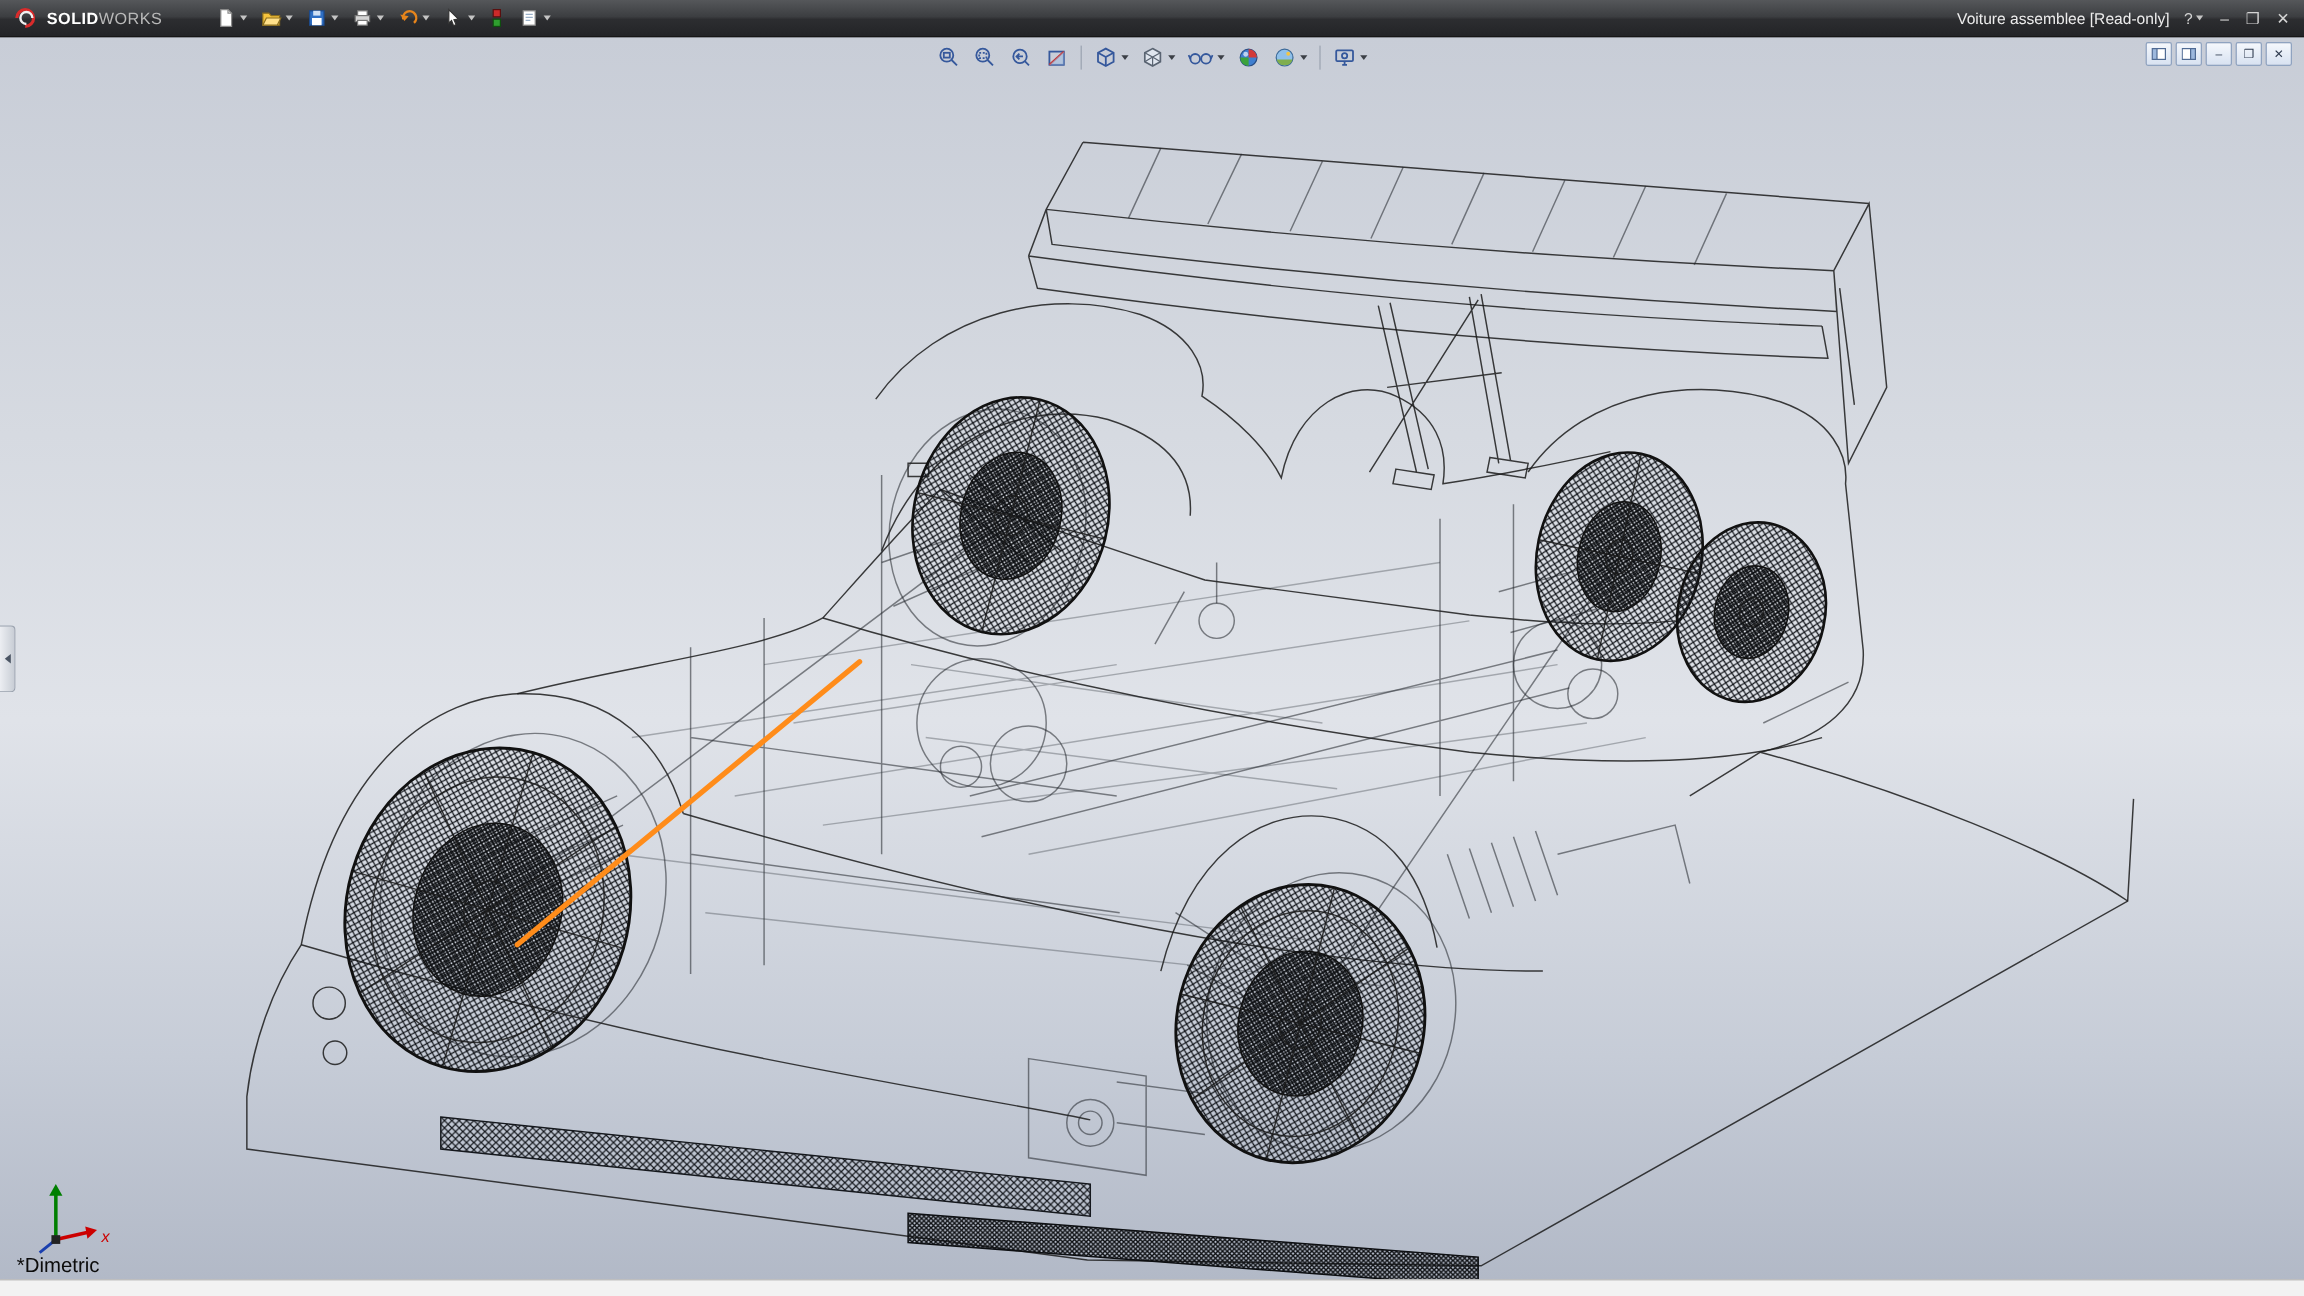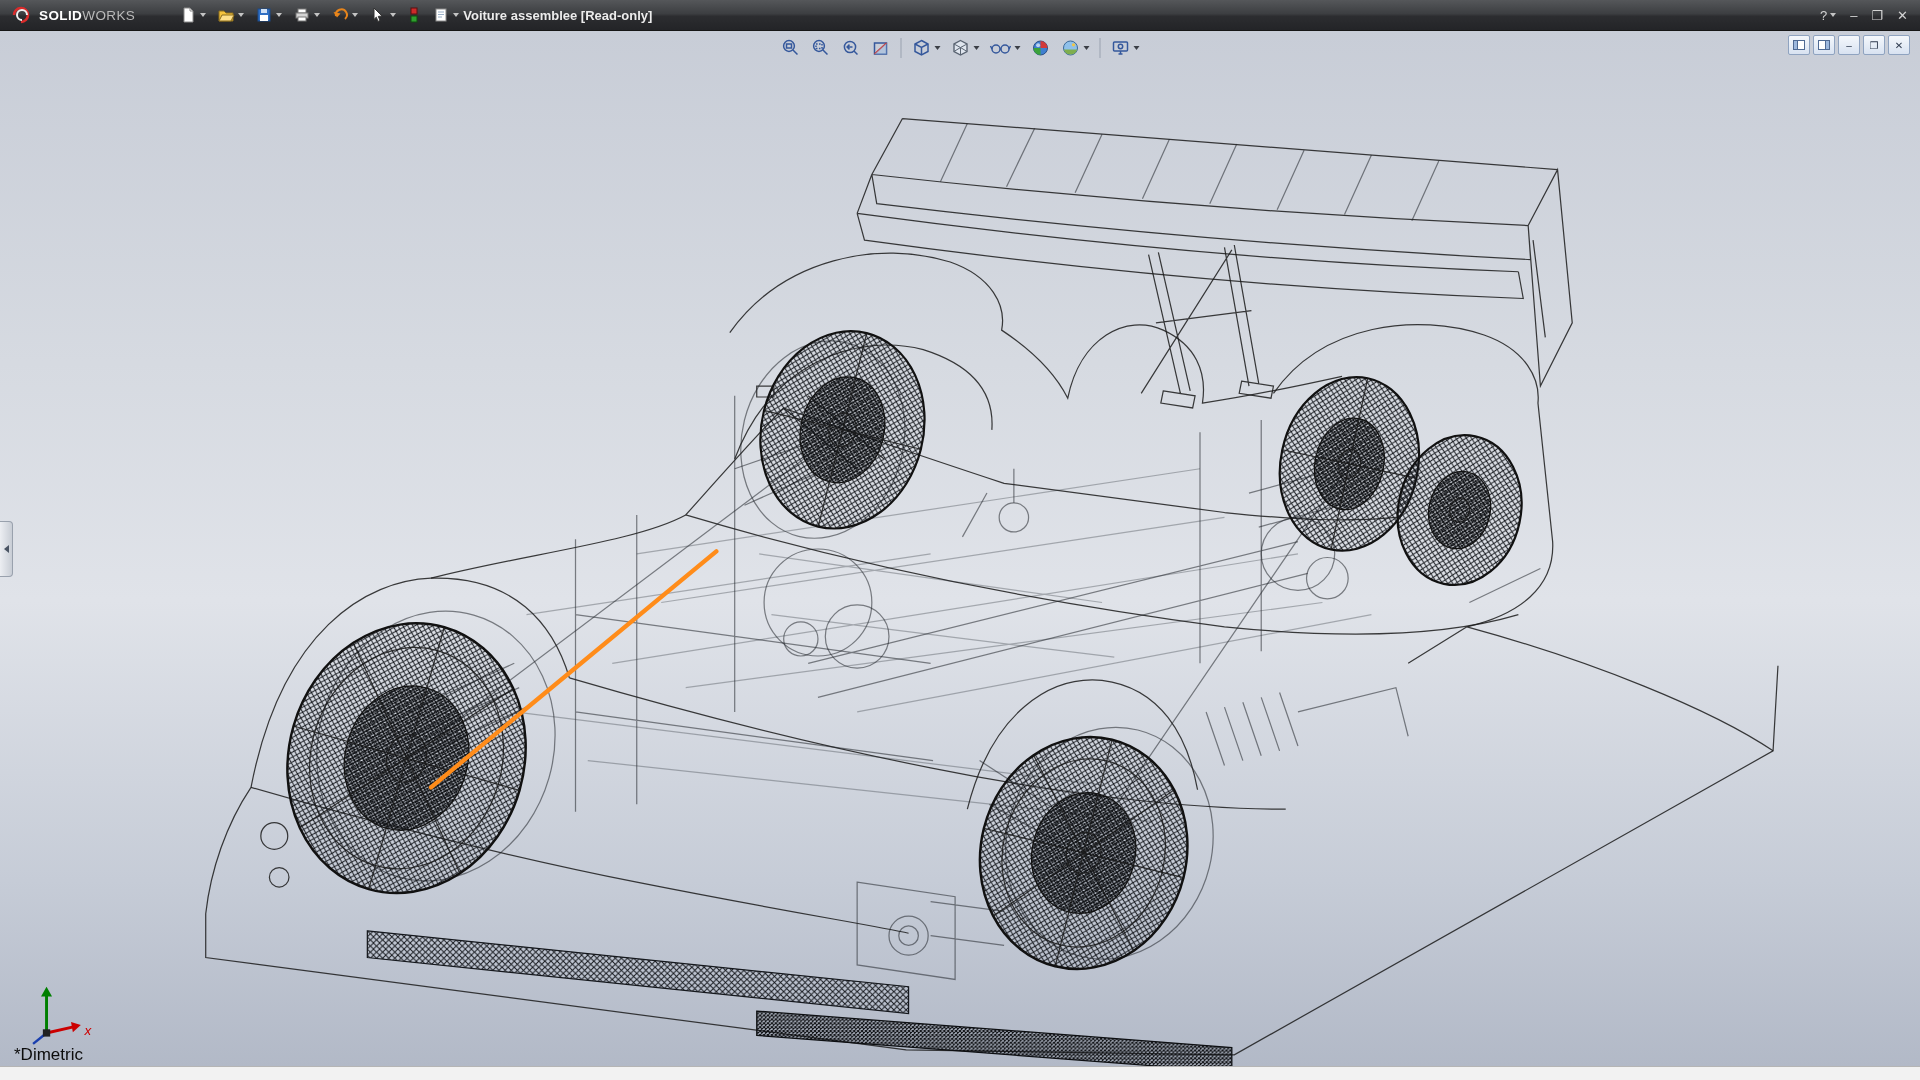--- a/index.html
+++ b/index.html
@@ -16,22 +16,22 @@
     border-bottom:1px solid #161616;
   }
   .logo{display:flex;align-items:center;gap:7px;padding:0 10px;}
   .brand{font-size:13.5px;letter-spacing:.4px;}
   .brand b{color:#fff;font-weight:bold;}
   .brand span{color:#b9b9b9;font-weight:normal;}
   .tb-toolbar{display:flex;align-items:center;gap:3px;margin-left:30px;}
   .tbtn{display:flex;align-items:center;height:24px;padding:0 4px;border-radius:2px;cursor:default;}
   .caret{width:0;height:0;border-left:3px solid transparent;border-right:3px solid transparent;
          border-top:4px solid #c4c4c4;margin-left:3px;}
-  .title-center{flex:1;text-align:left;font-size:13px;color:#ececec;
-     white-space:nowrap;overflow:hidden;text-overflow:ellipsis;font-weight:bold;}
+  .title-center{flex:1;text-align:right;font-size:13px;color:#ececec;
+     white-space:nowrap;overflow:hidden;text-overflow:ellipsis;}
   .win-controls{display:flex;align-items:center;gap:14px;padding:0 12px;color:#d4d4d4;font-size:13px;}
   .win-controls .wbtn{display:flex;align-items:center;cursor:default;}
   
   .viewport{
     position:absolute;top:31px;left:0;right:0;bottom:13px;
     background:linear-gradient(180deg,#c8cdd7 0%,#d6dae1 32%,#e0e3e9 55%,#c6ccd7 82%,#b2b9c7 100%);
     overflow:hidden;
   }
   .viewport svg.scene{position:absolute;inset:0;width:100%;height:100%;}
   

